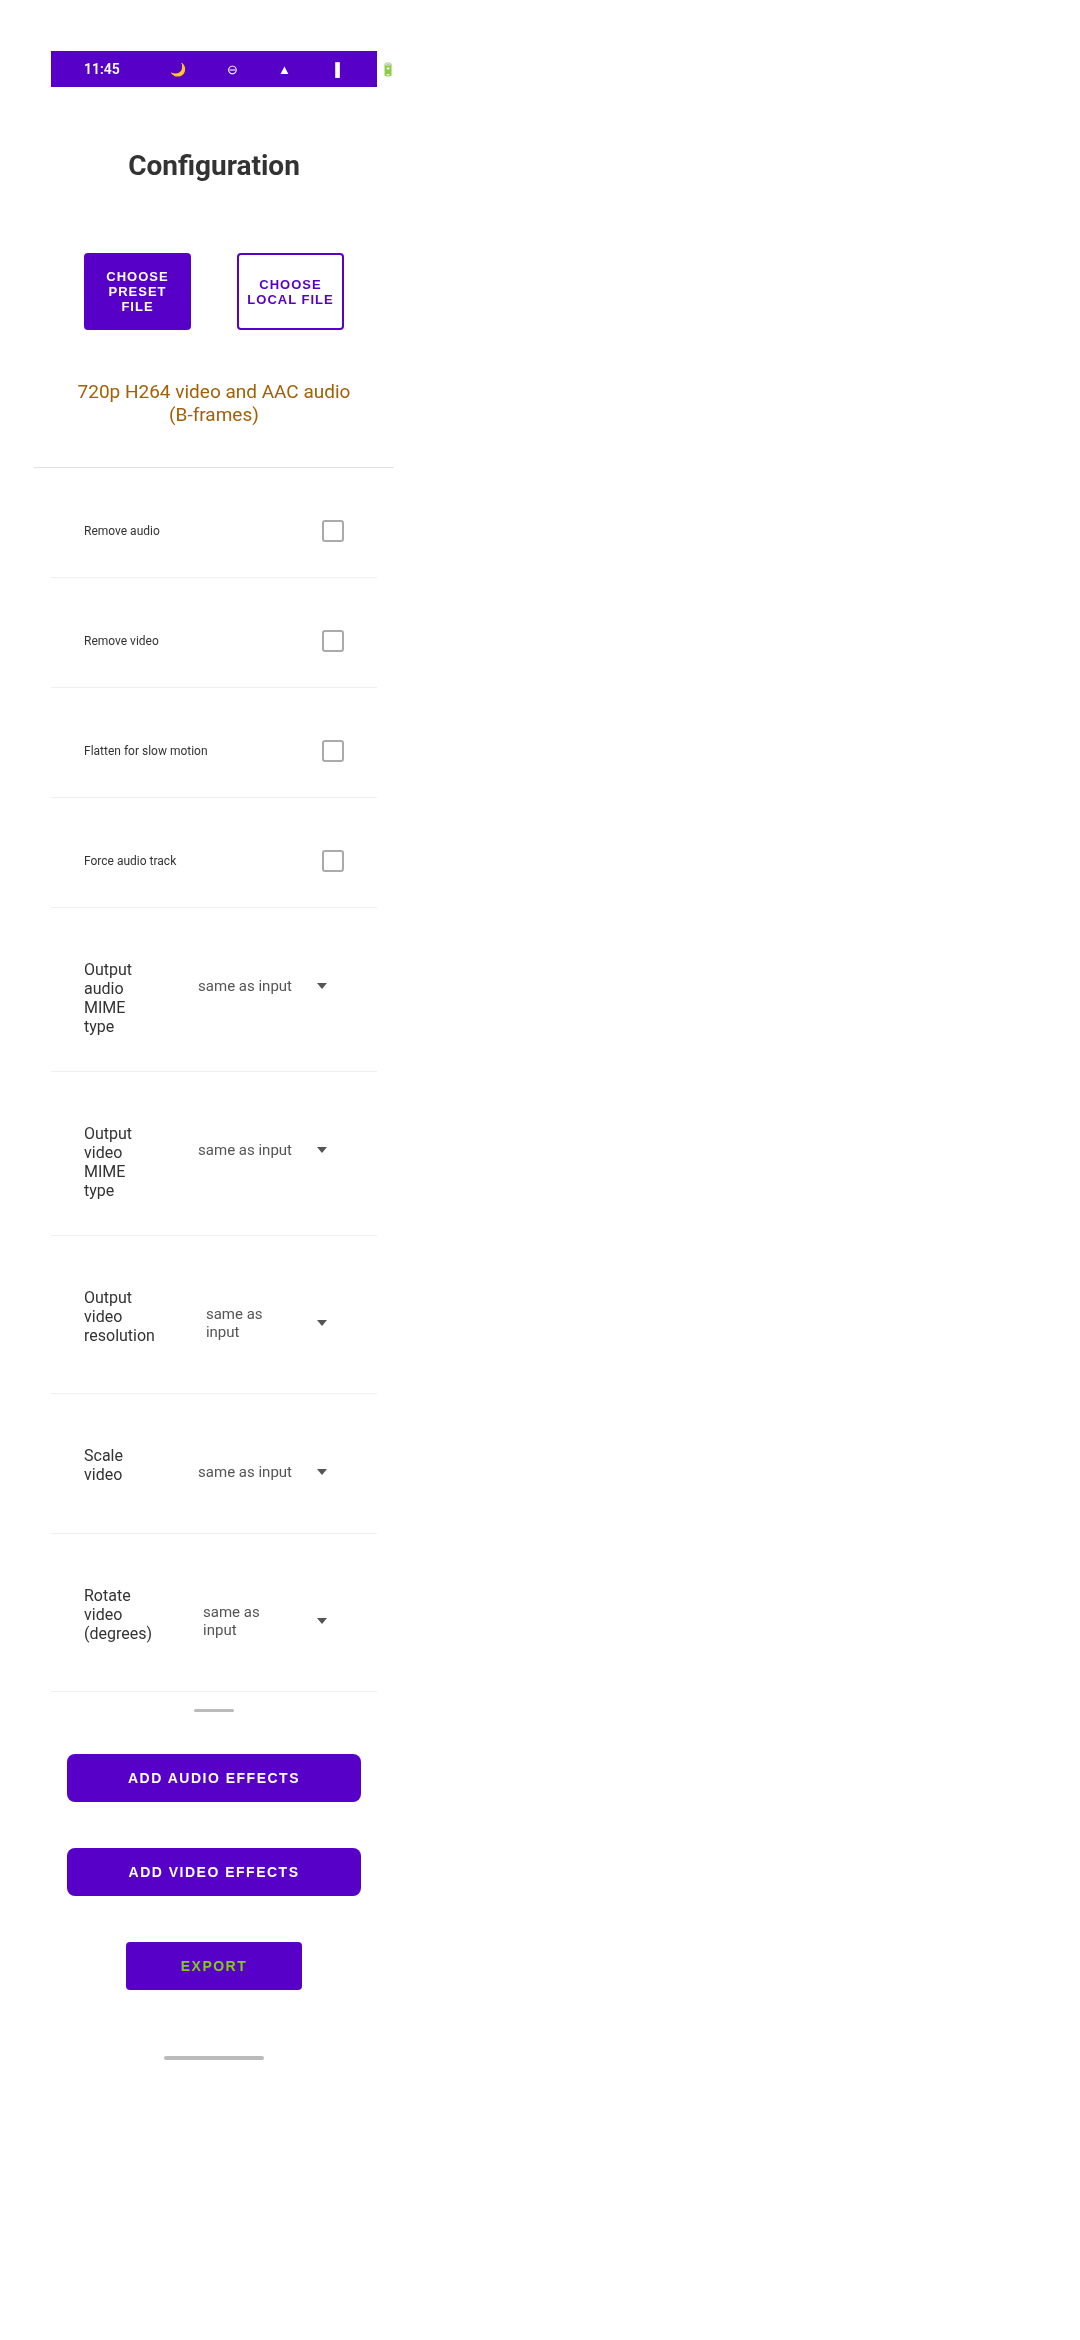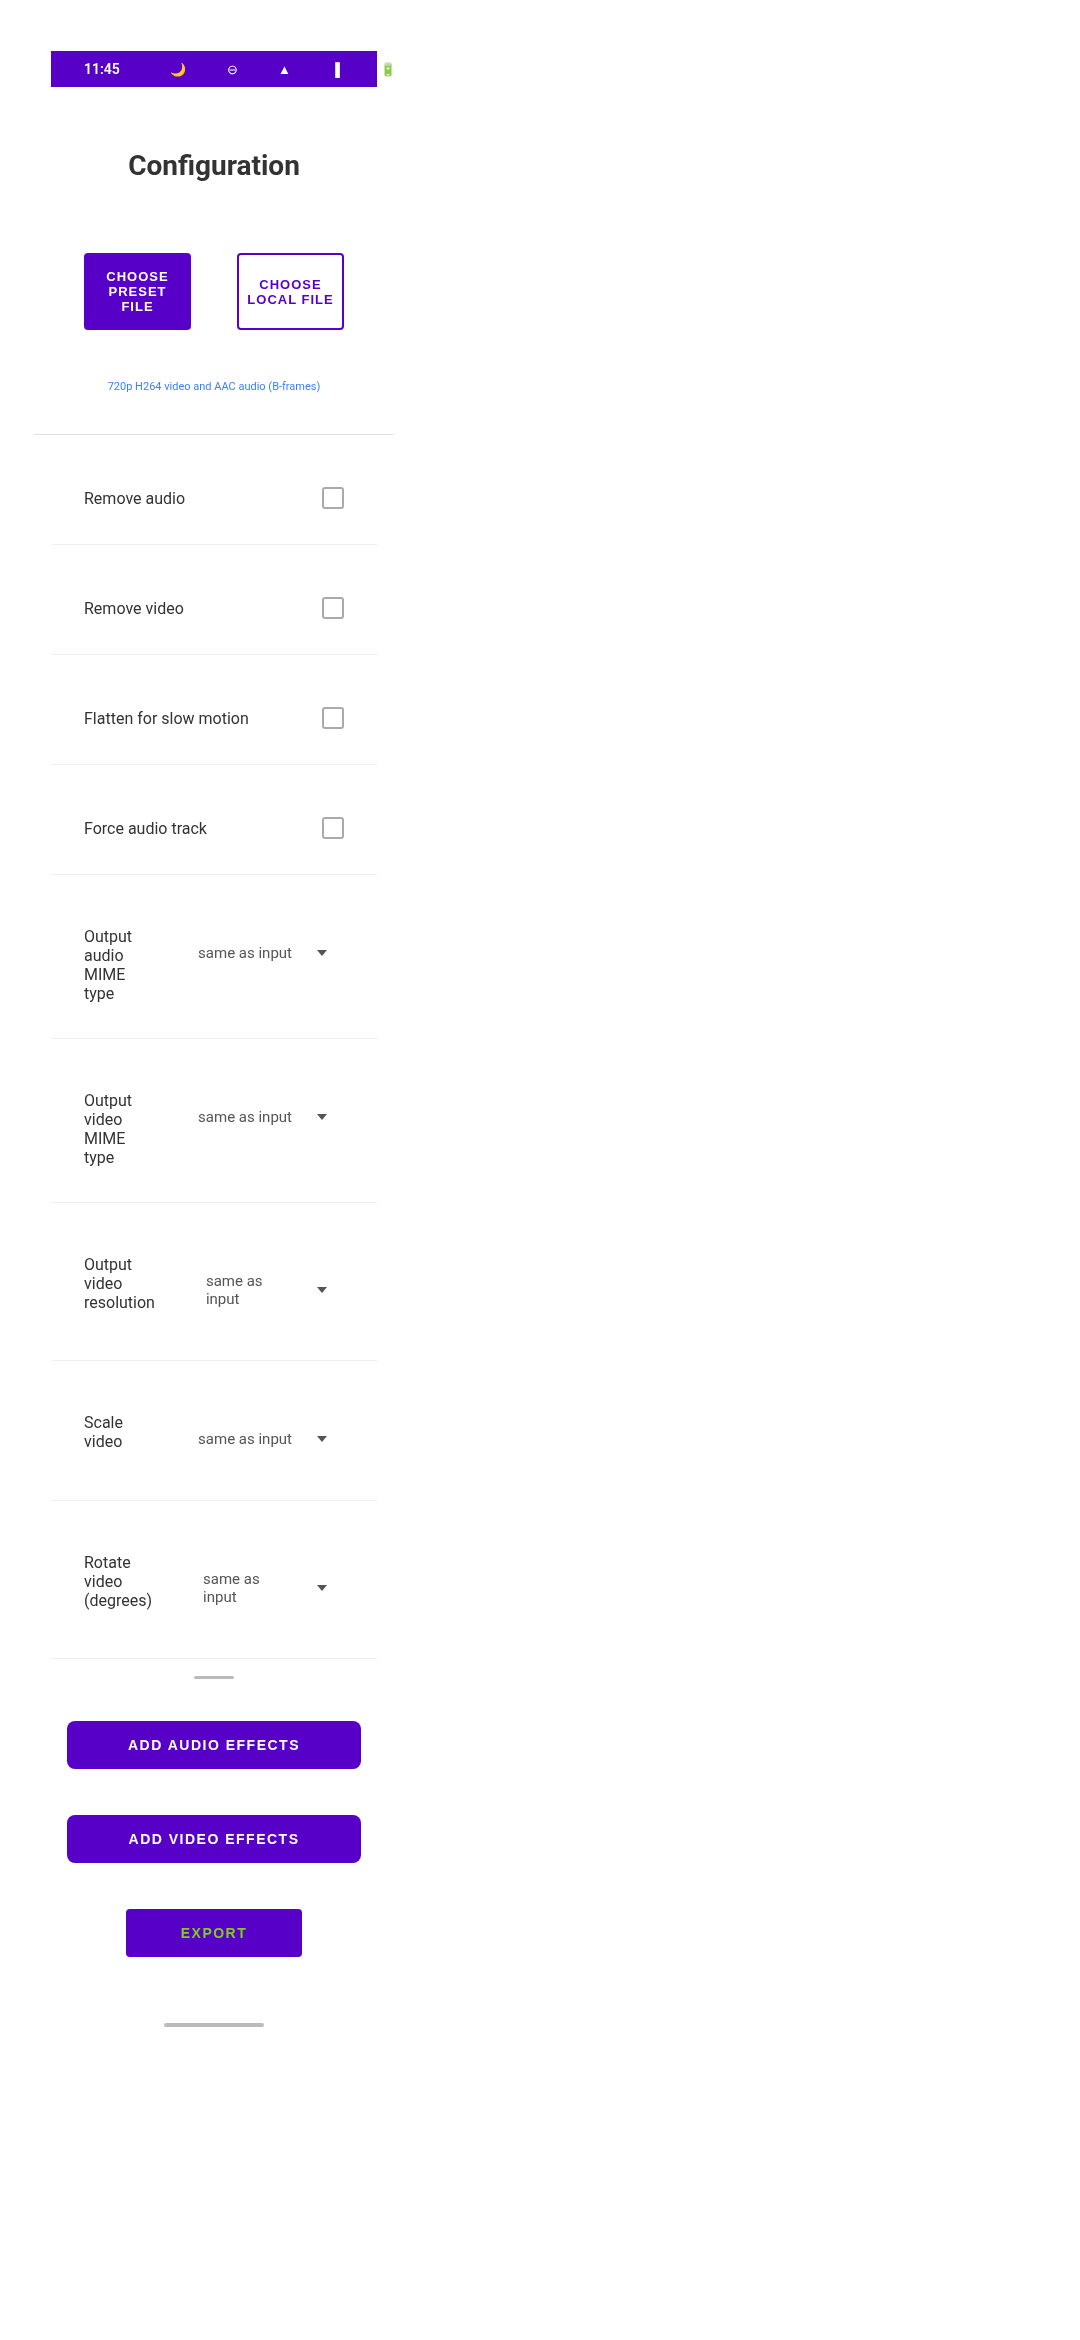--- a/index.html
+++ b/index.html
@@ -71,42 +71,42 @@
     }
     .btn-local {
       background: transparent;
       color: #5600c8;
       border: 2px solid #5600c8;
     }
 
     
     .subtitle {
       text-align: center;
-      font-size: 11px;
-      color: #3b82f6;
+      font-size: 19px;
+      color: #a16207;
       padding: 0 16px 24px;
     }
 
     
     .divider {
       height: 1px;
       background: #e0e0e0;
       margin: 0 0;
     }
 
     
     .option-row {
       display: flex;
       align-items: center;
       justify-content: space-between;
       padding: 18px 16px;
       border-bottom: 1px solid #f0f0f0;
     }
     .option-label {
-      font-size: 16px;
+      font-size: 12px;
       color: #333;
     }
     .checkbox {
       width: 22px;
       height: 22px;
       border: 2px solid #aaa;
       border-radius: 3px;
       display: flex;
       align-items: center;
       justify-content: center;

